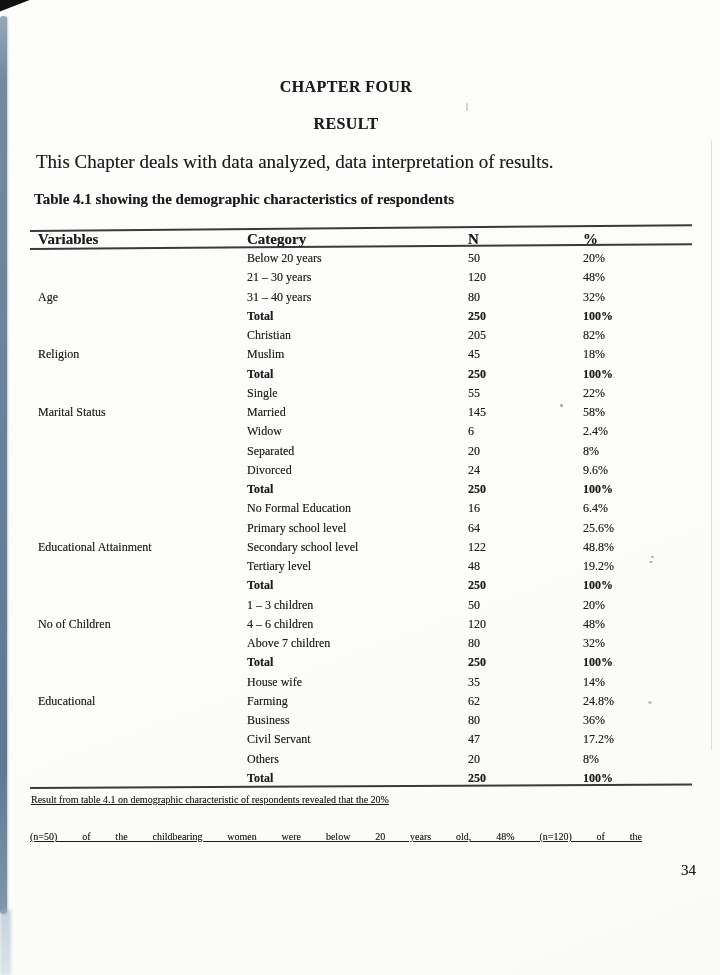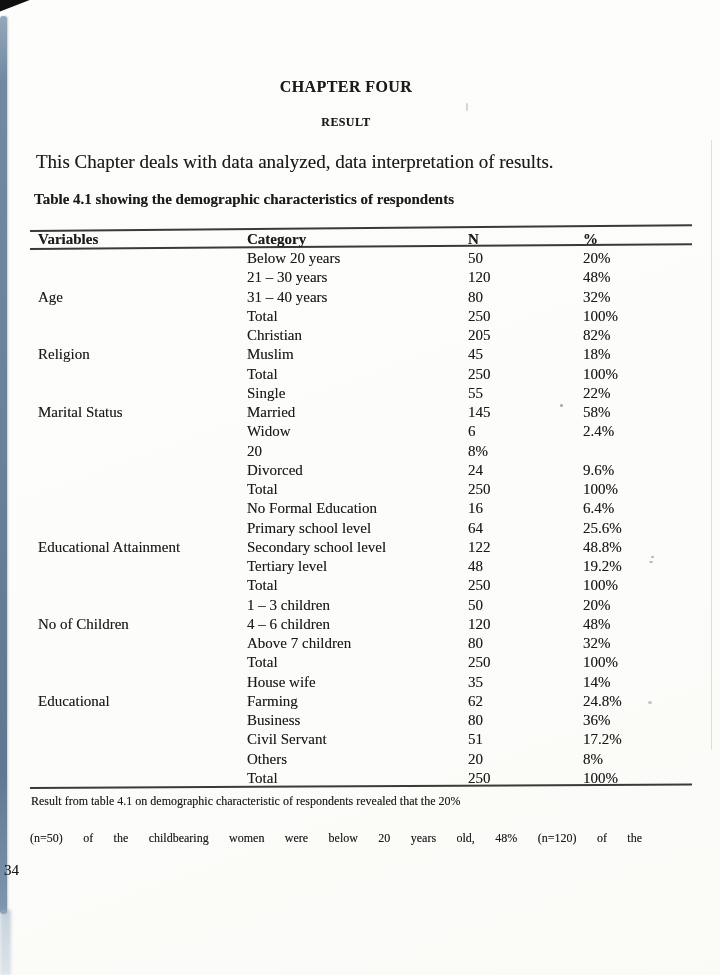--- a/index.html
+++ b/index.html
@@ -18,43 +18,43 @@
     background:#101010;transform:rotate(-21deg);border-radius:3px;}
   .spine{position:absolute;left:0;top:16px;width:7px;height:898px;border-radius:3px;
     background:linear-gradient(180deg,#95a9bc 0%,#7289a1 7%,#68809a 50%,#5f7791 84%,#7e97ae 100%);
     box-shadow:1px 0 2px rgba(120,140,165,.45);}
   .spine-fade{position:absolute;left:0;top:910px;width:11px;height:65px;opacity:.55;
     background:linear-gradient(180deg,#9cb0c4,#c6d2df);filter:blur(1.5px);}
   .right-edge{position:absolute;right:8px;top:140px;width:1px;height:610px;background:#cfcfc9;opacity:.65;}
 
   .center-line{position:absolute;left:0;width:692px;text-align:center;font-weight:bold;}
   .h-chapter{top:78px;font-size:16px;letter-spacing:.4px;}
-  .h-result{top:115px;font-size:12px;letter-spacing:.4px;}
+  .h-result{top:115px;font-size:16px;letter-spacing:.4px;}
   .intro{position:absolute;top:151px;left:36px;font-size:19px;}
   .tbl-title{position:absolute;top:191px;left:34px;font-size:15px;font-weight:bold;}
 
   .rule{position:absolute;left:30px;width:662px;background:#3a3a3a;transform-origin:left center;}
   .rule-top{top:230px;height:2px;transform:rotate(-0.5deg);}
   .rule-head{top:248px;height:1.7px;transform:rotate(-0.42deg);}
   .rule-bottom{top:787px;height:2px;transform:rotate(-0.3deg);}
 
   .thead{position:absolute;top:230px;left:30px;width:662px;height:18px;
     display:grid;grid-template-columns:217px 221px 115px 1fr;
     font-size:15px;font-weight:bold;line-height:18px;}
   .thead .cvar{padding-left:8px;}
-  .tbody{position:absolute;top:249px;left:30px;width:662px;font-size:15px;}
+  .tbody{position:absolute;top:249px;left:30px;width:662px;font-size:12px;}
   .trow{display:grid;grid-template-columns:217px 221px 115px 1fr;height:19.25px;line-height:19.25px;}
   .trow .cvar{padding-left:8px;}
-  .trow.bold .ccat,.trow.bold .cn,.trow.bold .cpct{font-weight:normal;}
+  .trow.bold .ccat,.trow.bold .cn,.trow.bold .cpct{font-weight:bold;}
   .cvar,.ccat,.cn,.cpct{white-space:nowrap;overflow:visible;}
 
-  .para{position:absolute;font-size:12px;}
+  .para{position:absolute;font-size:10px;text-decoration:underline;}
   .para-1{top:794px;left:31px;width:614px;}
   .para-2{top:831px;left:30px;width:612px;text-align:justify;text-align-last:justify;}
-  .page-num{position:absolute;top:862px;left:4px;width:684px;text-align:left;font-size:15px;}
+  .page-num{position:absolute;top:862px;left:12px;width:684px;text-align:right;font-size:15px;}
 
   
   .speck{position:absolute;background:#5f5f5f;border-radius:50%;}
   .speck-a1{left:651px;top:556px;width:3px;height:2px;opacity:.5;}
   .speck-a2{left:649px;top:561px;width:4px;height:2px;opacity:.45;}
   .speck-b{left:648px;top:701px;width:4px;height:3px;opacity:.35;}
   .speck-c{left:560px;top:404px;width:2.5px;height:2.5px;opacity:.5;}
   .speck-d{left:466px;top:103px;width:1.5px;height:8px;border-radius:1px;opacity:.25;}
 </style>
 </head>
@@ -139,20 +139,21 @@
         <div class="cpct">58%</div>
       </div>
       <div class="trow">
         <div class="cvar"></div>
         <div class="ccat">Widow</div>
         <div class="cn">6</div>
         <div class="cpct">2.4%</div>
       </div>
       <div class="trow">
         <div class="cvar"></div>
+        <div class="ccat">Separated</div>
         <div class="cn">20</div>
         <div class="cpct">8%</div>
       </div>
       <div class="trow">
         <div class="cvar"></div>
         <div class="ccat">Divorced</div>
         <div class="cn">24</div>
         <div class="cpct">9.6%</div>
       </div>
       <div class="trow bold">
@@ -229,21 +230,21 @@
       </div>
       <div class="trow">
         <div class="cvar"></div>
         <div class="ccat">Business</div>
         <div class="cn">80</div>
         <div class="cpct">36%</div>
       </div>
       <div class="trow">
         <div class="cvar"></div>
         <div class="ccat">Civil Servant</div>
-        <div class="cn">51</div>
+        <div class="cn">47</div>
         <div class="cpct">17.2%</div>
       </div>
       <div class="trow">
         <div class="cvar"></div>
         <div class="ccat">Others</div>
         <div class="cn">20</div>
         <div class="cpct">8%</div>
       </div>
       <div class="trow bold">
         <div class="cvar"></div>

